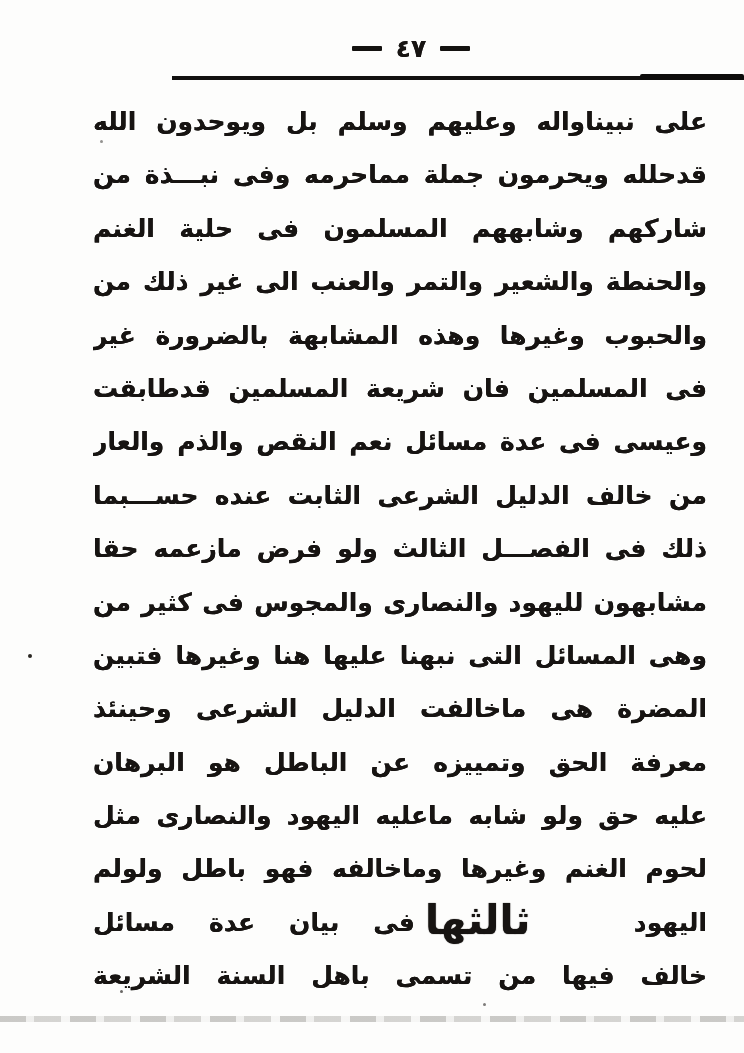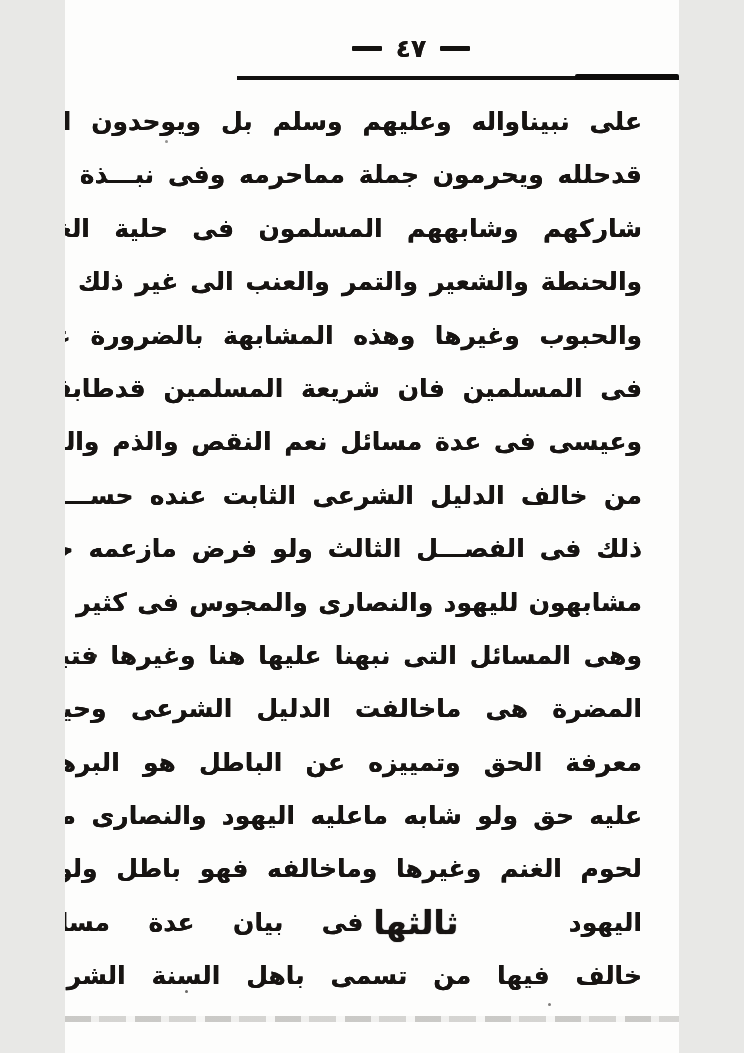--- a/index.html
+++ b/index.html
@@ -2,21 +2,21 @@
 <html lang="ar" dir="rtl"><head>
 <meta charset="utf-8">
 <style>
   html, body {
     margin: 0;
     padding: 0;
     background: #e8e8e6;
   }
   .page {
     position: relative;
-    width: 614px;
+    width: 744px;
     height: 1053px;
     margin: 0 auto;
     background: #fdfdfc;
     overflow: hidden;
     font-family: "DejaVu Sans", sans-serif;
     color: #171412;
     direction: rtl;
   }
 
   
@@ -87,21 +87,21 @@
     text-shadow: 0 0 0.6px currentColor;
     word-spacing: 1px;
   }
   .line-flex {
     display: flex;
     align-items: baseline;
     justify-content: space-between;
     gap: 10px;
   }
   .emphasis-word {
-    font-size: 33px;
+    font-size: 41px;
     line-height: 1;
     font-weight: bold;
     text-shadow: 0 0 1px currentColor;
     transform: translateY(3px);
   }
 
   
   .artifact-band {
     position: absolute;
     top: 1016px;

